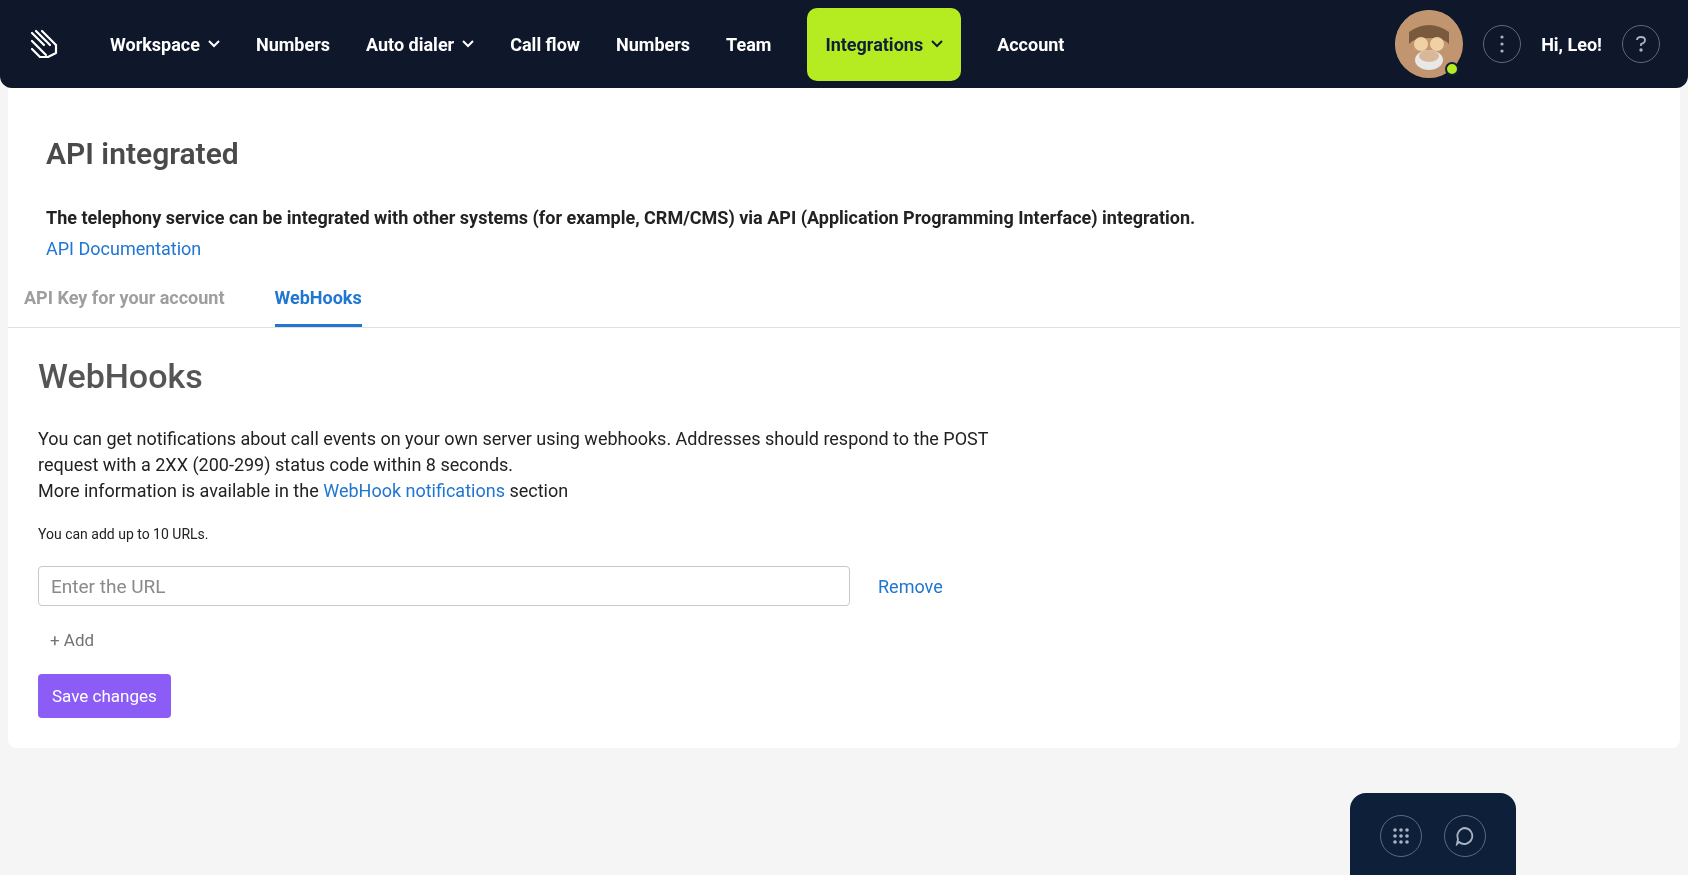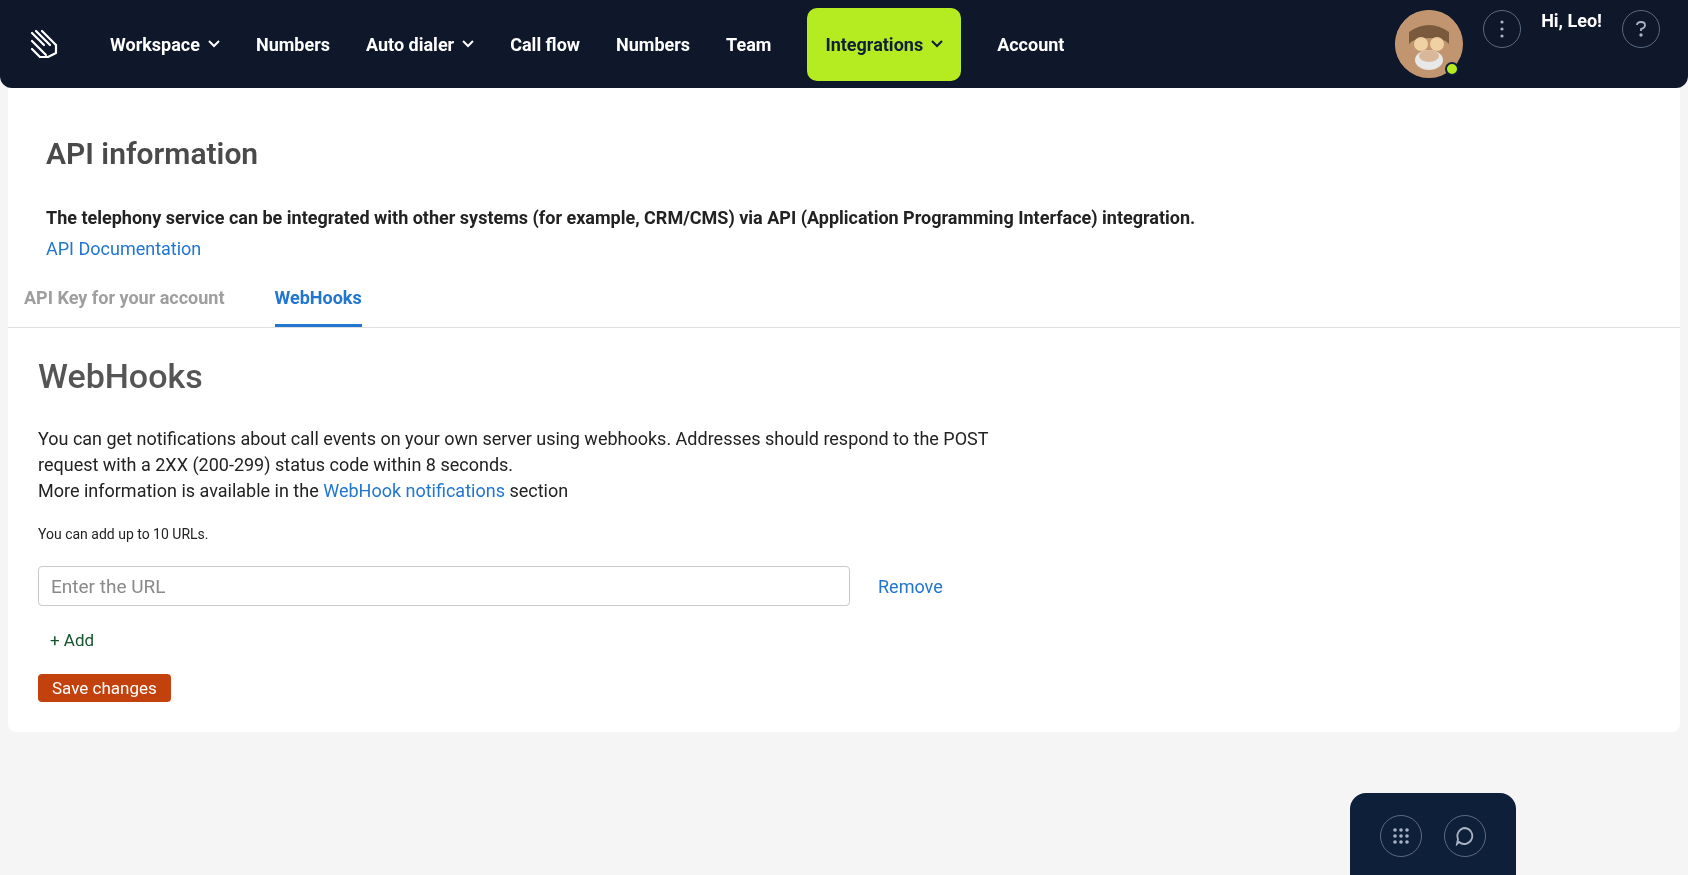--- a/index.html
+++ b/index.html
@@ -48,20 +48,21 @@
       padding: 26px 18px;
       border-radius: 10px;
     }
     .chevron-down {
       width: 12px;
       height: 8px;
     }
     .topbar-right {
       margin-left: auto;
       display: flex;
+      align-items: center;
       gap: 20px;
     }
     .avatar-wrap {
       position: relative;
     }
     .avatar {
       width: 68px;
       height: 68px;
       border-radius: 50%;
       background: linear-gradient(135deg, #d9b899 0%, #b88a5c 50%, #8a6547 100%);
@@ -181,33 +182,33 @@
     }
     .url-input::placeholder {
       color: #8a8a8a;
     }
     .remove-link {
       color: #2176d2;
       font-size: 18px;
       cursor: pointer;
     }
     .add-link {
-      color: #14532d;
+      color: #737373;
       font-size: 17px;
       cursor: pointer;
       display: inline-block;
       margin-top: 24px;
       margin-left: 12px;
     }
     .save-btn {
       display: inline-block;
-      background: #c2410c;
+      background: #8b5cf6;
       color: #fff;
       font-size: 17px;
-      padding: 4px 14px;
+      padding: 12px 14px;
       border-radius: 4px;
       border: none;
       margin-top: 24px;
       cursor: default;
     }
     .bottom-widget {
       position: fixed;
       bottom: 0;
       right: 172px;
       background: #0e1f3a;
@@ -298,21 +299,21 @@
       <svg width="10" height="16" viewBox="0 0 10 16" fill="none" stroke="#aab3c2" stroke-width="1.8">
         <path d="M1 4 Q1 1 5 1 Q9 1 9 4 Q9 7 5 8 L5 10"></path>
         <circle cx="5" cy="14" r="0.8" fill="#aab3c2"></circle>
       </svg>
     </div>
   </div>
 </div>
 
 <div class="main-card">
   <div class="page-header">
-    <h1 class="page-title">API information</h1>
+    <h1 class="page-title">API integrated</h1>
     <p class="desc">The telephony service can be integrated with other systems (for example, CRM/CMS) via API (Application Programming Interface) integration.</p>
     <a class="link">API Documentation</a>
   </div>
 
   <div class="tabs">
     <div class="tab">API Key for your account</div>
     <div class="tab active">WebHooks</div>
   </div>
 
   <div class="section">

